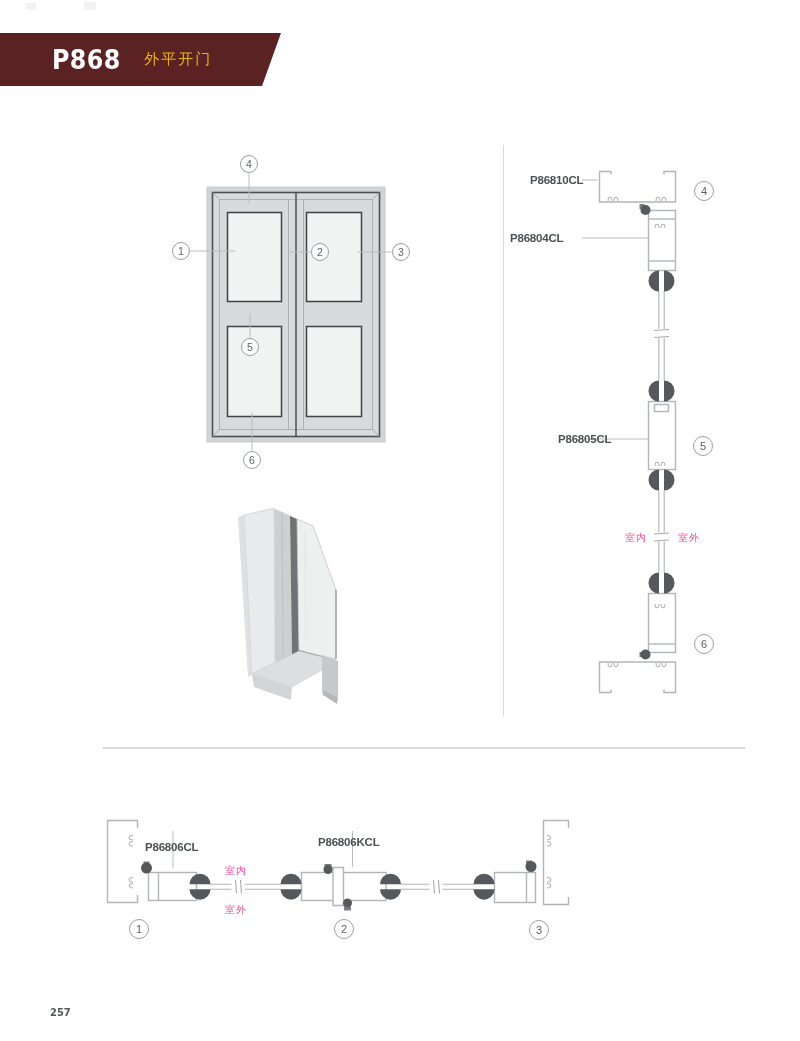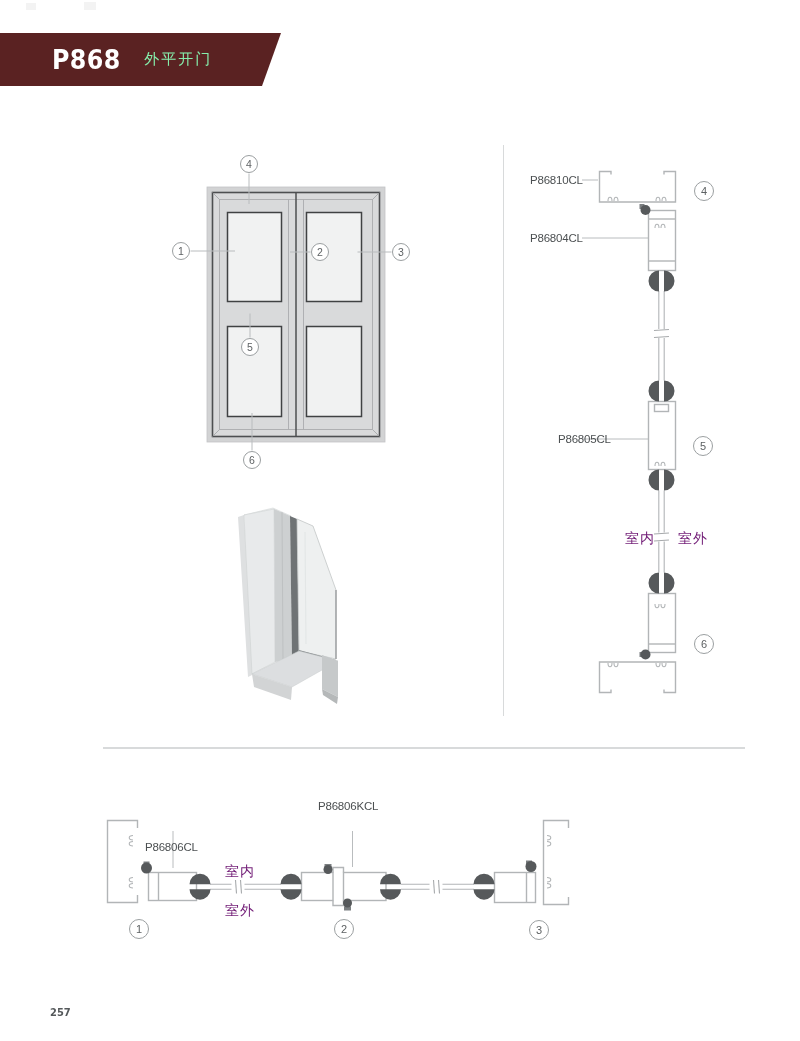--- a/index.html
+++ b/index.html
@@ -6,24 +6,24 @@
   .page{position:relative;width:800px;height:1041px;background:#ffffff;overflow:hidden;
         font-family:"Liberation Sans",sans-serif;}
   .crop{position:absolute;background:#f3f3f3;}
   
   .banner{position:absolute;left:0;top:33px;width:281px;height:53px;background:#5a2222;
           clip-path:polygon(0 0,100% 0,calc(100% - 19px) 100%,0 100%);
           display:flex;align-items:center;padding-left:52px;box-sizing:border-box;}
   .code{color:#fff;font-size:27px;font-weight:bold;letter-spacing:.5px;
         display:inline-block;transform:scaleX(.88);transform-origin:left center;
         font-family:"DejaVu Sans",sans-serif;}
-  .title{color:#86efac;font-size:15px;margin-left:14px;letter-spacing:2px;}
+  .title{color:#eab308;font-size:15px;margin-left:14px;letter-spacing:2px;}
   
-  .lbl{position:absolute;font-size:11.5px;color:#4c5052;letter-spacing:-0.2px;line-height:14px;white-space:nowrap;}
-  .cn{position:absolute;font-size:14px;color:#701a75;line-height:14px;letter-spacing:1px;white-space:nowrap;}
+  .lbl{position:absolute;font-size:11.5px;color:#4c5052;letter-spacing:-0.2px;line-height:14px;white-space:nowrap;font-weight:bold;}
+  .cn{position:absolute;font-size:10px;color:#ec4899;line-height:14px;letter-spacing:1px;white-space:nowrap;}
   
   .callout{position:absolute;border:1px solid #9b9fa1;border-radius:50%;background:#fff;
            color:#5d6163;text-align:center;box-sizing:border-box;}
   .co18{width:18px;height:18px;font-size:10.5px;line-height:16px;}
   .co20{width:20px;height:20px;font-size:11px;line-height:18px;}
   .divider{position:absolute;background:#d8dadb;}
   .pageno{position:absolute;left:50px;top:1006px;font-size:11px;font-weight:bold;color:#55595b;
           font-family:"DejaVu Sans",sans-serif;transform:scaleX(.9);transform-origin:left;}
   svg{position:absolute;display:block;}
 </style>
@@ -139,21 +139,21 @@
 
     <g>
       <rect x="639.5" y="204" width="5" height="5" fill="#7b7f81"></rect>
       <circle cx="645.5" cy="210" r="5" fill="#56595b"></circle>
       <rect x="639.5" y="652" width="5" height="5" fill="#7b7f81"></rect>
       <circle cx="645.5" cy="654.5" r="5" fill="#56595b"></circle>
     </g>
   </svg>
 
   <div class="lbl" style="left:530px;top:173px;">P86810CL</div>
-  <div class="lbl" style="left:530px;top:231px;">P86804CL</div>
+  <div class="lbl" style="left:510px;top:231px;">P86804CL</div>
   <div class="lbl" style="left:558px;top:432px;">P86805CL</div>
   <div class="cn" style="left:625px;top:531px;">室内</div>
   <div class="cn" style="left:678px;top:531px;">室外</div>
   <div class="callout co20" style="left:694px;top:181px;">4</div>
   <div class="callout co20" style="left:693px;top:436px;">5</div>
   <div class="callout co20" style="left:694px;top:634px;">6</div>
 
   <svg style="left:225px;top:490px;" width="160" height="230" viewBox="225 490 160 230">
     <polygon points="244,515 273,508 291,516 262,523" fill="#eff1f1" stroke="#d4d6d7" stroke-width="0.6"></polygon>
     <polygon points="238,517 244,515 254,674 248,677" fill="#dee0e1"></polygon>
@@ -232,21 +232,21 @@
       <rect x="526" y="860.5" width="6" height="5" fill="#7b7f81"></rect>
       <circle cx="531" cy="866.5" r="5.5" fill="#56595b"></circle>
       <rect x="324.5" y="864" width="7" height="4" fill="#7b7f81"></rect>
       <circle cx="328" cy="869.5" r="4.5" fill="#56595b"></circle>
       <rect x="344" y="906.5" width="7" height="4" fill="#7b7f81"></rect>
       <circle cx="347.5" cy="903" r="4.5" fill="#56595b"></circle>
     </g>
   </svg>
 
   <div class="lbl" style="left:145px;top:840px;">P86806CL</div>
-  <div class="lbl" style="left:318px;top:799px;">P86806KCL</div>
+  <div class="lbl" style="left:318px;top:835px;">P86806KCL</div>
   <div class="cn" style="left:225px;top:864px;">室内</div>
   <div class="cn" style="left:225px;top:903px;">室外</div>
   <div class="callout co20" style="left:129px;top:919px;">1</div>
   <div class="callout co20" style="left:334px;top:919px;">2</div>
   <div class="callout co20" style="left:529px;top:920px;">3</div>
 
   <div class="pageno">257</div>
 
 </div>
 

